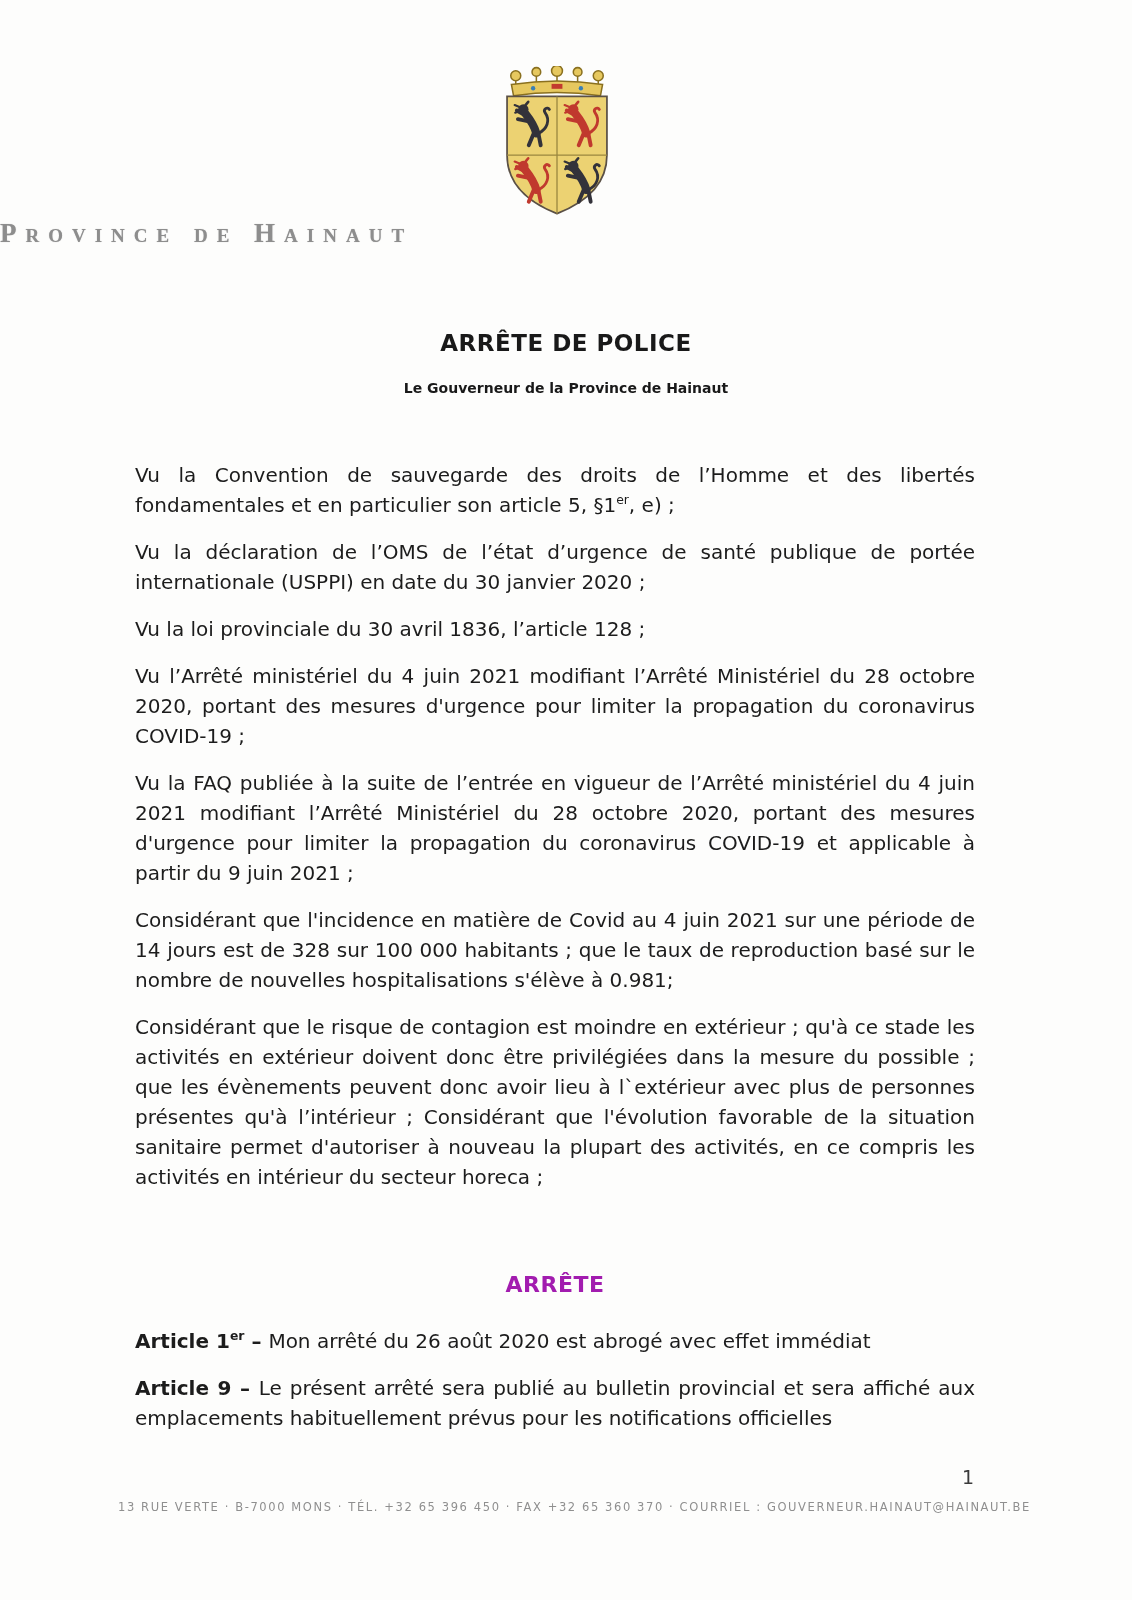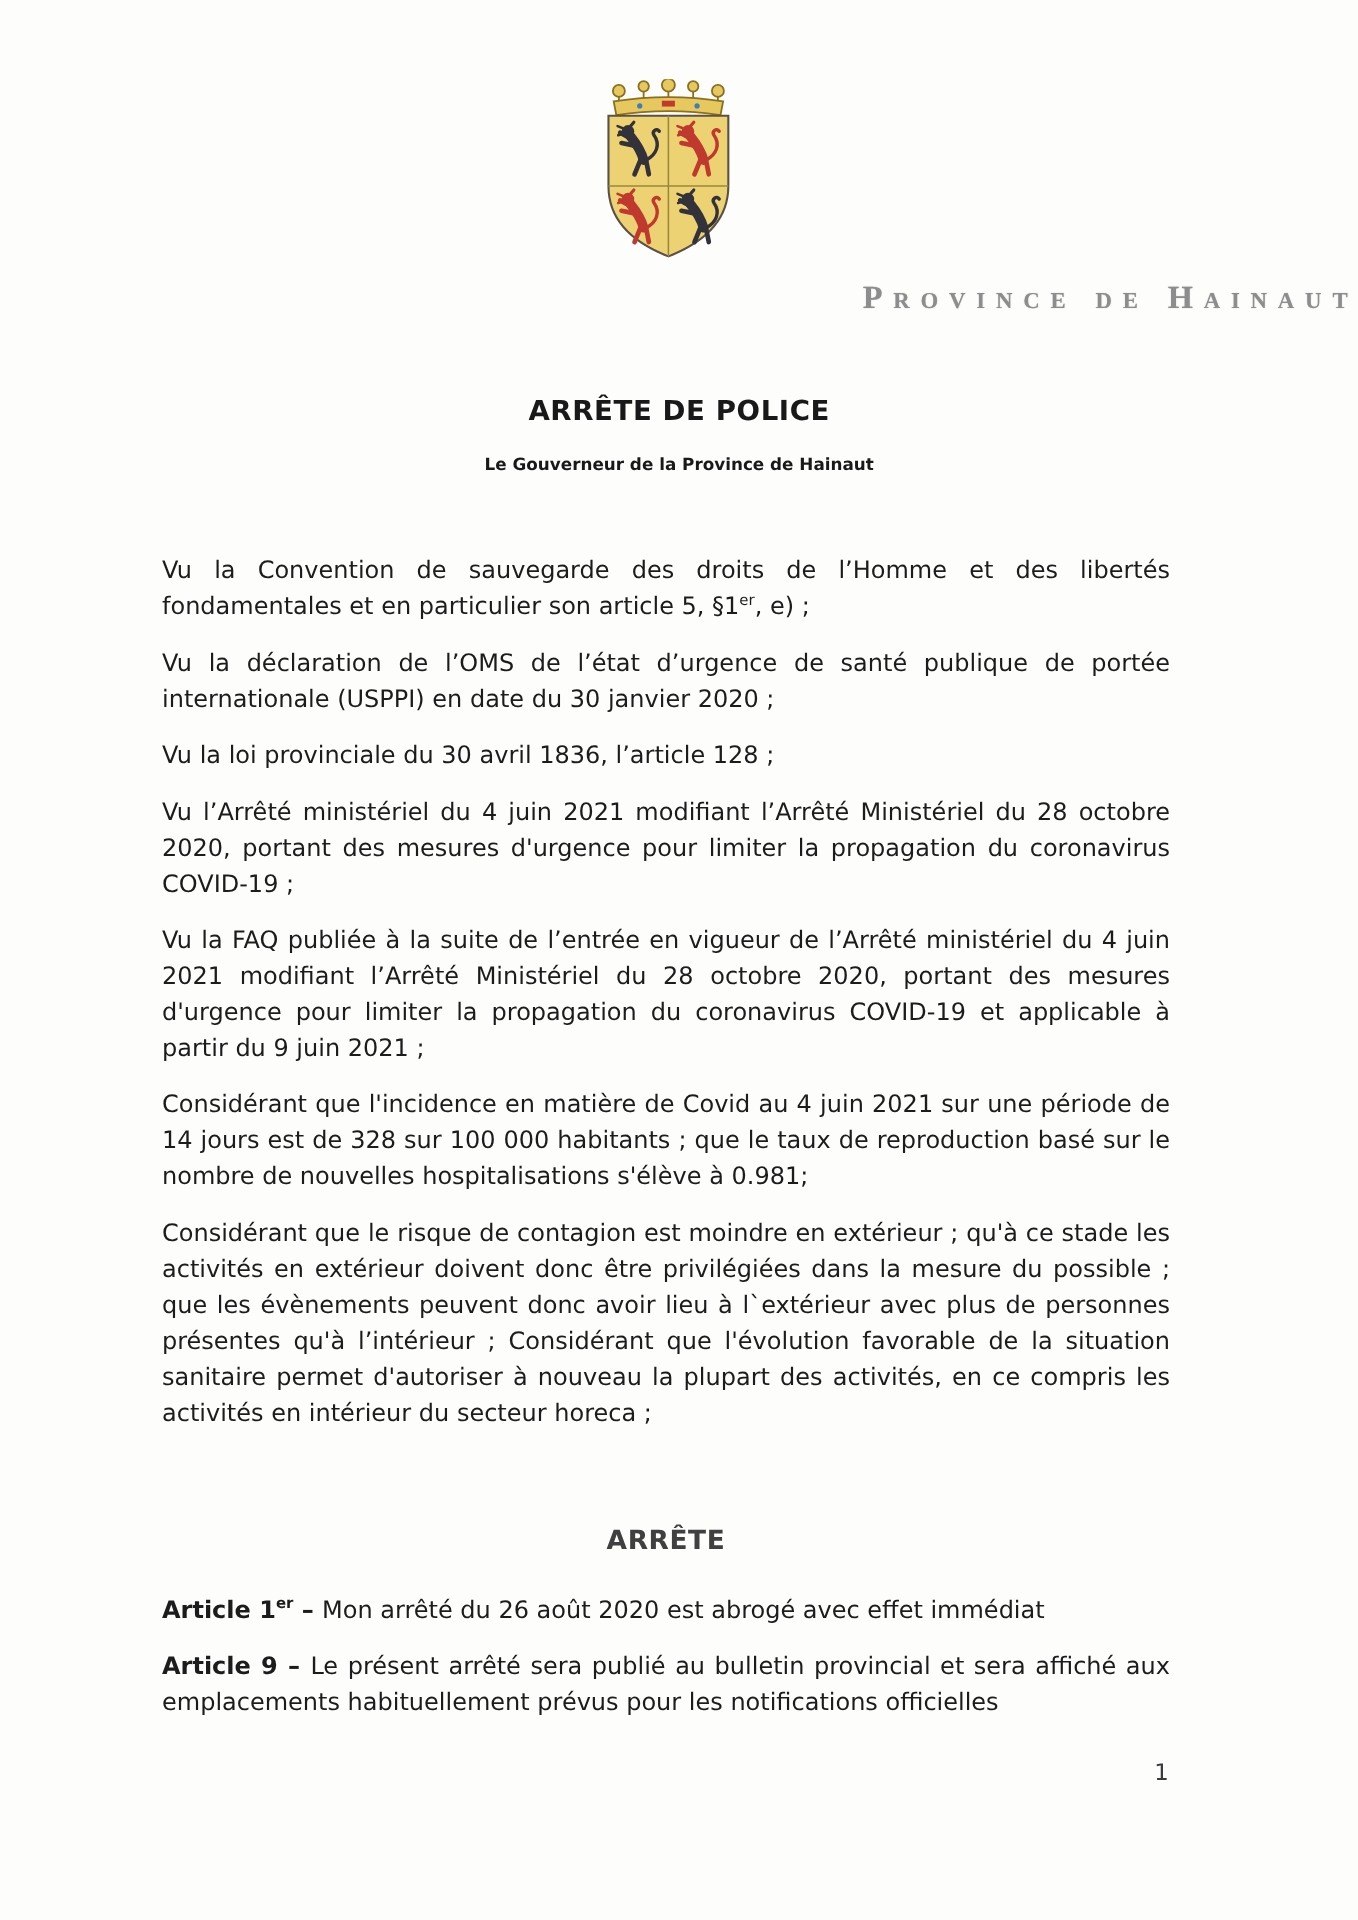--- a/index.html
+++ b/index.html
@@ -22,23 +22,23 @@
   .emblem {
     position: absolute;
     left: 491px;
     top: 66px;
     width: 132px;
     height: 152px;
   }
   .org-name {
     position: absolute;
     left: 0;
-    top: 233px;
-    width: 100%;
-    text-align: right;
+    top: 218px;
+    width: 100%;
+    text-align: left;
     font-family: "Liberation Serif", "DejaVu Serif", serif;
     font-variant: small-caps;
     font-size: 27px;
     font-weight: 600;
     letter-spacing: 9px;
     color: #8d8d8d;
     text-shadow: 0 0 1px #bdbdbd;
   }
   .org-office {
     position: absolute;
@@ -96,21 +96,21 @@
     font-size: 0.62em;
     line-height: 0;
   }
   .section-heading {
     text-align: center !important;
     font-size: 22px;
     font-weight: bold;
     margin-top: 78px !important;
     margin-bottom: 26px !important;
     letter-spacing: 0.5px;
-    color: #404040;
+    color: #a21caf;
   }
   .article .art-label {
     font-weight: bold;
   }
 
   
   .page-number {
     position: absolute;
     right: 158px;
     top: 1466px;
@@ -203,14 +203,15 @@
 
     <p class="section-heading">ARRÊTE</p>
 
     <p class="article"><span class="art-label"><span>Article 1</span><sup>er</sup><span> – </span></span><span>Mon arrêté du 26 août 2020 est abrogé avec effet immédiat</span></p>
 
     <p class="article"><span class="art-label"><span>Article 9</span><span> – </span></span><span>Le présent arrêté sera publié au bulletin provincial et sera affiché aux emplacements habituellement prévus pour les notifications officielles</span></p>
 
   </div>
 
   <div class="page-number">1</div>
+  <div class="page-footer">13 RUE VERTE · B-7000 MONS · TÉL. +32 65 396 450 · FAX +32 65 360 370 · COURRIEL : GOUVERNEUR.HAINAUT@HAINAUT.BE</div>
 
 </div>
 
 </body></html>

